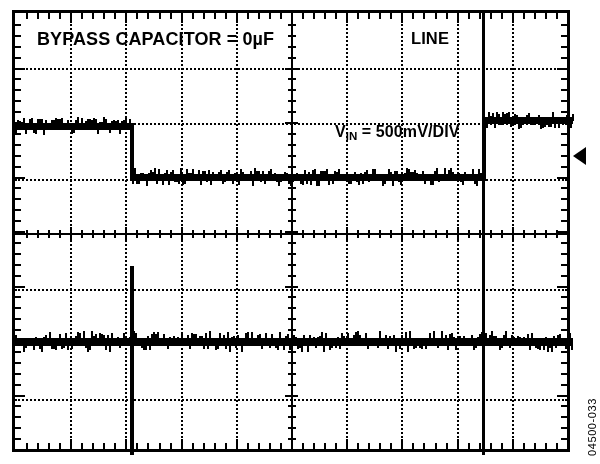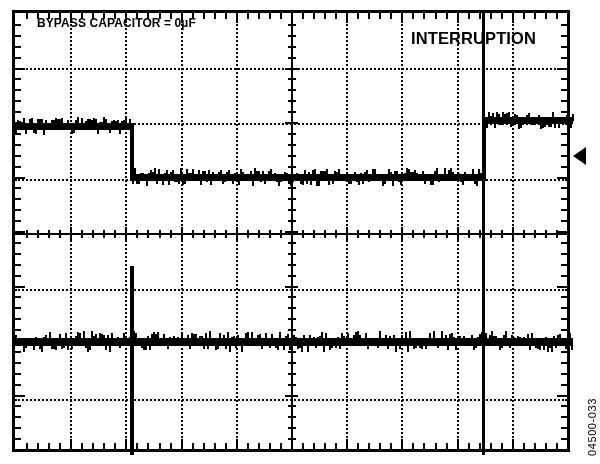--- a/index.html
+++ b/index.html
@@ -139,21 +139,21 @@
     line-height: 1.15;
     letter-spacing: 0.1px;
   }
   .annot sub {
     font-size: 0.72em;
     font-weight: bold;
     vertical-align: -0.22em;
     letter-spacing: 0;
   }
 
-  #label-bypass      { left: 22px;  top: 4px;  font-size: 12px; }
+  #label-bypass      { left: 22px;  top: 16px;  font-size: 18px; }
   #label-line-inter  { left: 396px; top: 16px;  font-size: 16.5px; text-align: left; }
   #label-line-inter span { display: block; }
   #label-line-inter .l2 { margin-left: 0px; }
   #label-vin         { left: 320px; top: 110px; font-size: 16px; }
   #label-vout        { left: 324px; top: 271px; font-size: 16px; }
   #label-time        { left: 322px; top: 387px; font-size: 16px; }
 
   
   #figure-id {
     position: absolute;
@@ -1038,23 +1038,24 @@
         <i style="left: 552px; top: 327px; height: 9px;"></i>
         <i style="left: 554px; top: 320px; height: 9px;"></i>
         <i style="left: 556px; top: 327.4px; height: 10px;"></i>
       </div>
 
     <div id="trigger-marker"></div>
 
     <div class="annot" id="label-bypass">BYPASS CAPACITOR = 0µF</div>
 
     <div class="annot" id="label-line-inter">
-      <span class="l2">INTERRUPTION</span>
+      <span class="l1">LINE</span>
     </div>
 
+    <div class="annot" id="label-vin"><span>V</span><sub>IN</sub><span> = 500mV/DIV</span></div>
 
 
 
   </div>
 
   <div id="figure-id">04500-033</div>
 
 </div>
 
 </body></html>

